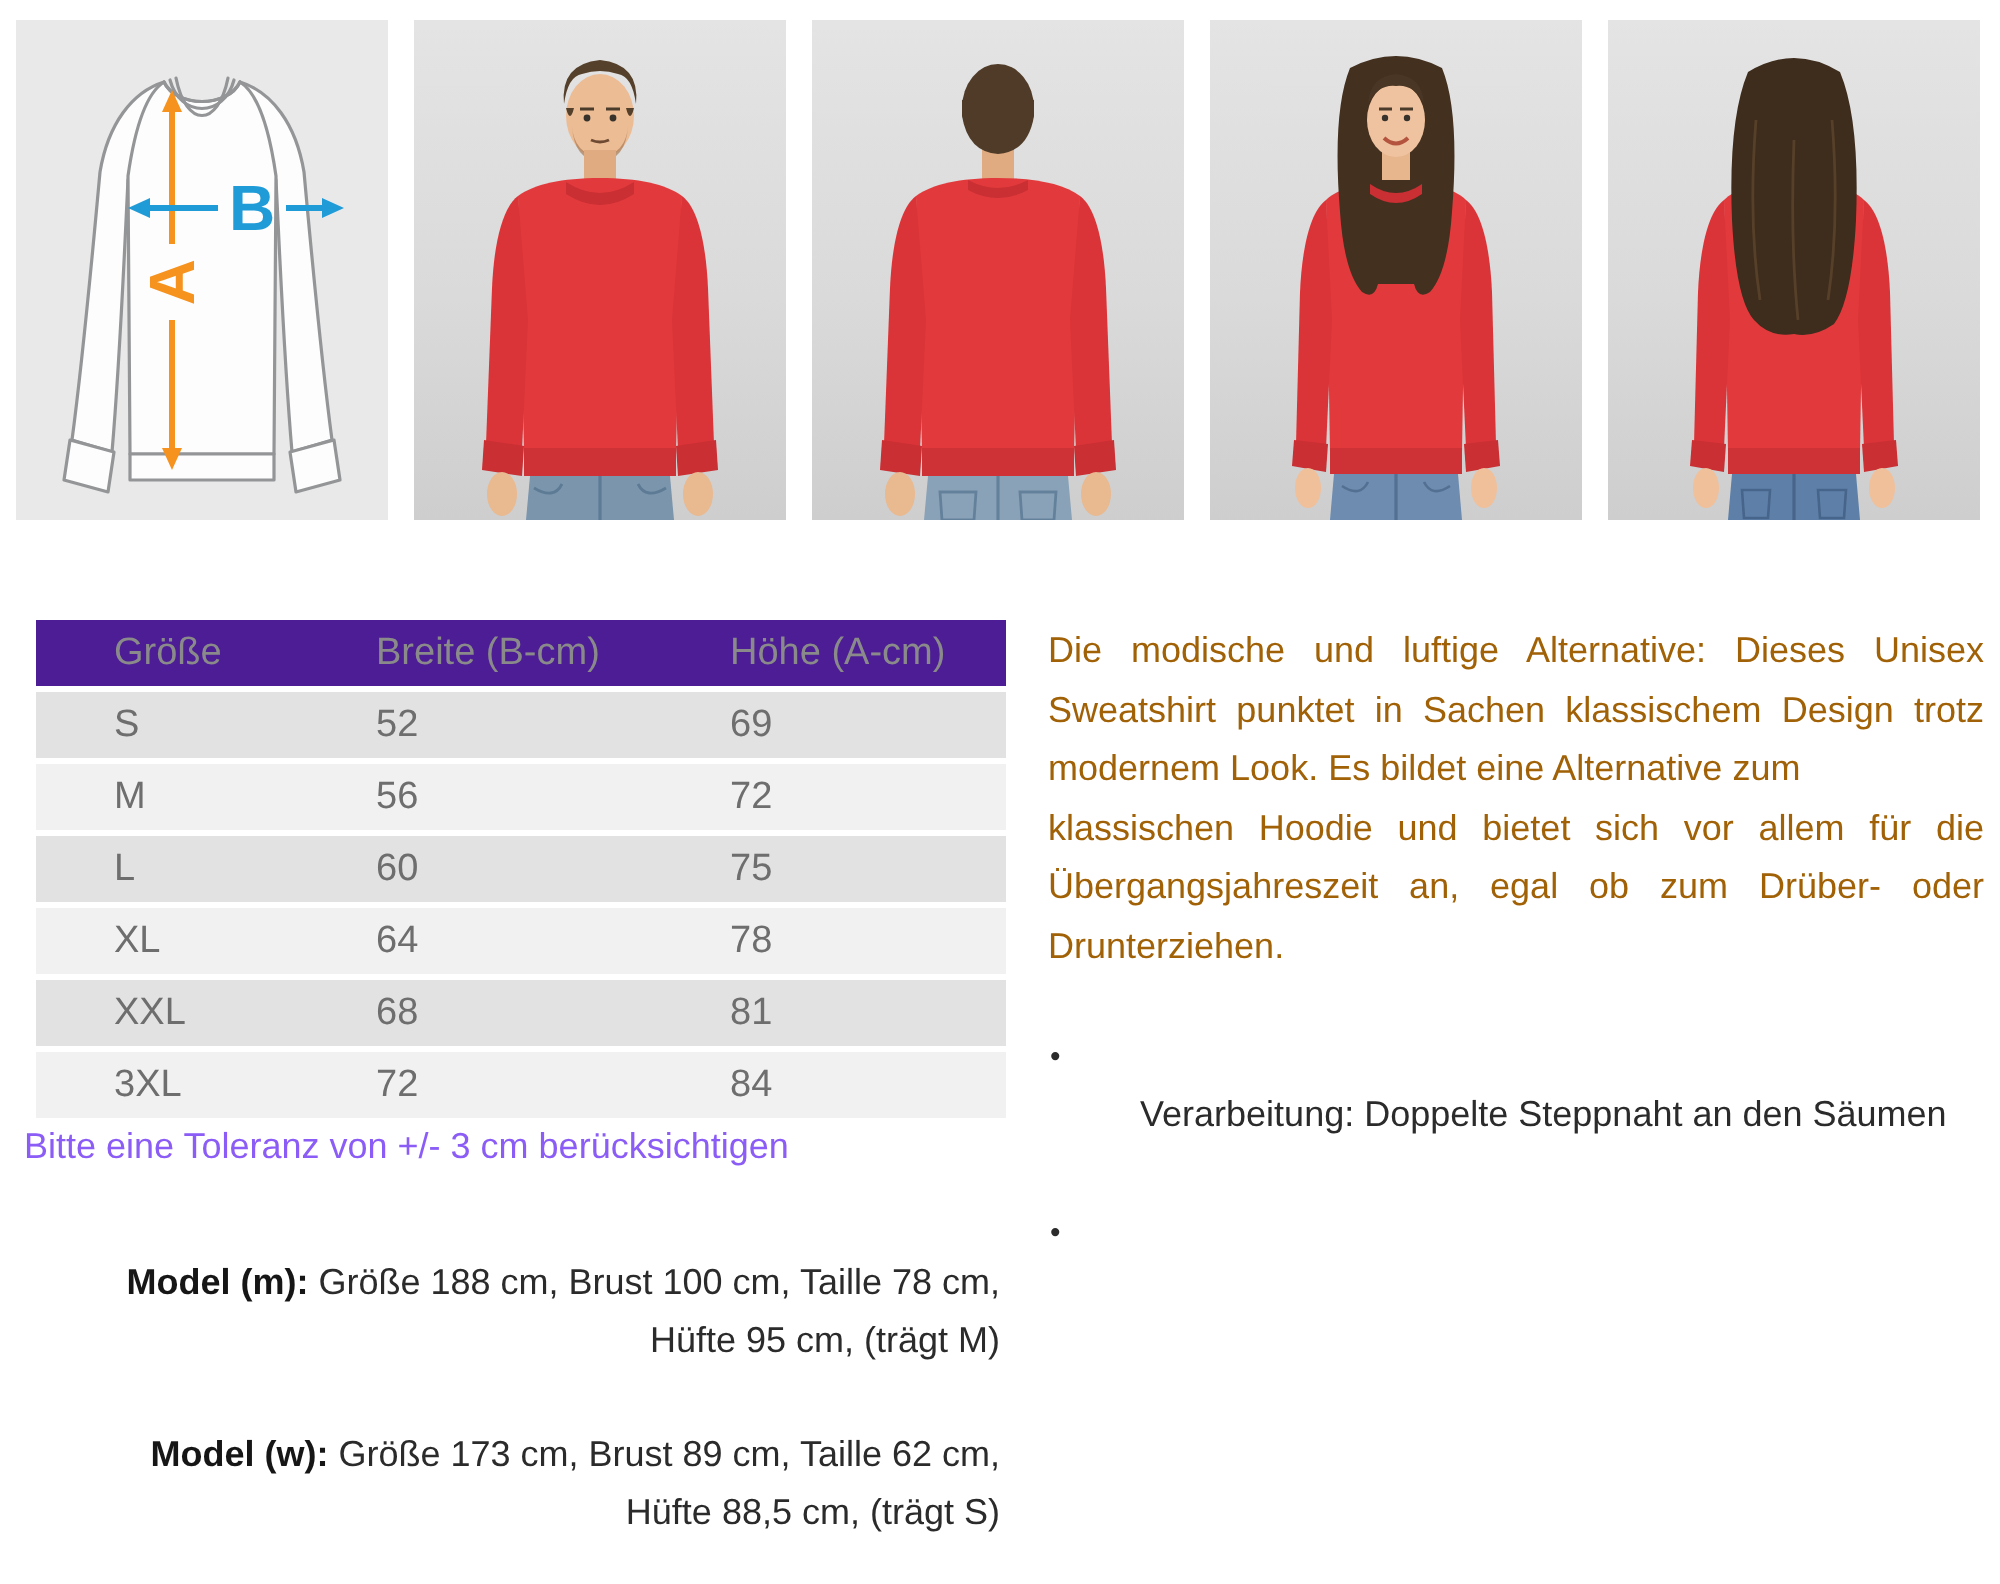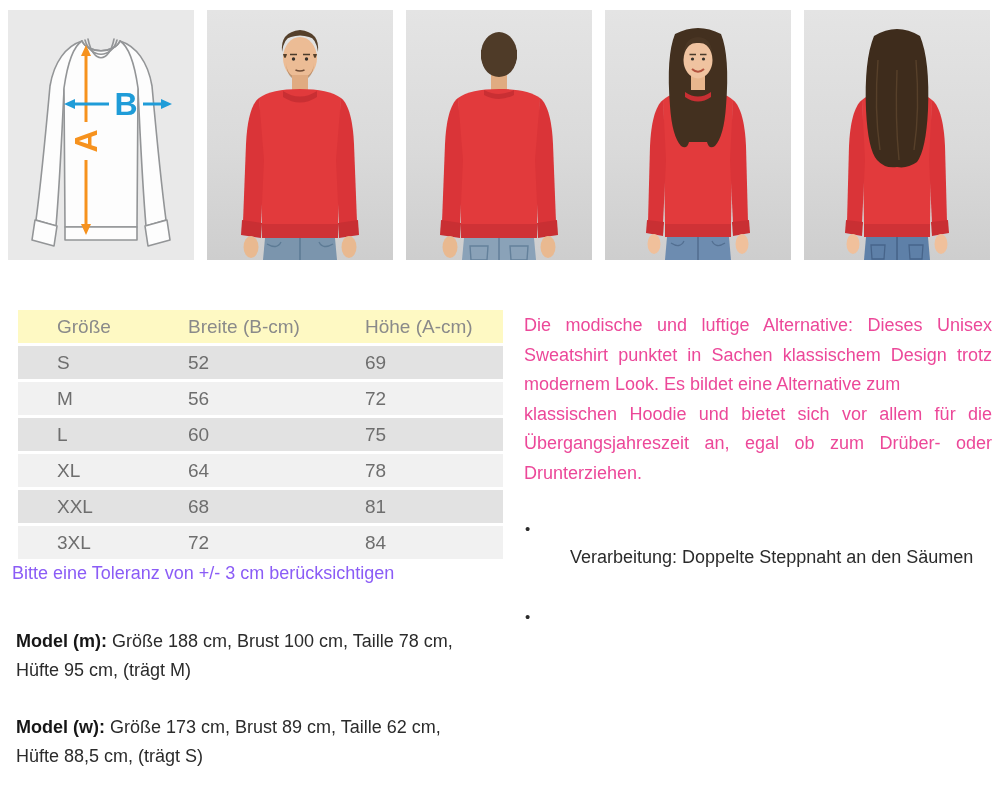--- a/index.html
+++ b/index.html
@@ -10,35 +10,35 @@
   .gallery{position:absolute;left:8px;top:10px;display:flex;gap:13px;}
   .tile{width:186px;height:250px;overflow:hidden;flex:0 0 auto;}
   .tile.diagram{background:#e9e9e9;}
   .tile.photo{background:linear-gradient(180deg,#e4e4e4 0%,#dadada 55%,#cecece 100%);}
   .tile svg{display:block;width:186px;height:250px;}
 
   
   .size-table{position:absolute;left:18px;top:310px;width:485px;}
   .trow{display:grid;grid-template-columns:131px 177px 1fr;align-items:center;
         height:33px;margin-bottom:3px;padding-left:39px;font-size:19px;color:#6e6e6e;}
-  .trow.thead{background:#fef9c3;color:#8a8a8a;}
+  .trow.thead{background:#4c1d95;color:#8a8a8a;}
   .trow.dark{background:#e2e2e2;}
   .trow.light{background:#f1f1f1;}
 
   .tolerance{position:absolute;left:12px;top:563px;width:490px;font-size:18px;color:#8b5cf6;}
 
-  .model-note{position:absolute;left:16px;width:484px;font-size:18px;line-height:29px;color:#2b2b2b;}
+  .model-note{position:absolute;left:16px;width:484px;font-size:18px;line-height:29px;color:#2b2b2b;text-align:right;}
   .model-note b{color:#161616;}
   .model-note .detail{white-space:pre-line;}
   .model-m{top:627px;}
   .model-w{top:713px;}
 
   
   .desc{position:absolute;left:524px;top:311px;width:468px;font-size:18px;line-height:29.6px;
-        color:#ec4899;text-align:justify;white-space:pre-line;}
+        color:#a16207;text-align:justify;white-space:pre-line;}
   .features{position:absolute;left:524px;top:514px;width:470px;font-size:18px;line-height:29.4px;color:#2b2b2b;}
   .feature{position:relative;padding-left:16px;white-space:pre-wrap;}
   .feature::before{content:"\2022";position:absolute;left:1px;top:0;font-size:15px;color:#2b2b2b;}
 </style>
 </head>
 <body>
 
 <div id="app">
 
   <div class="gallery">

